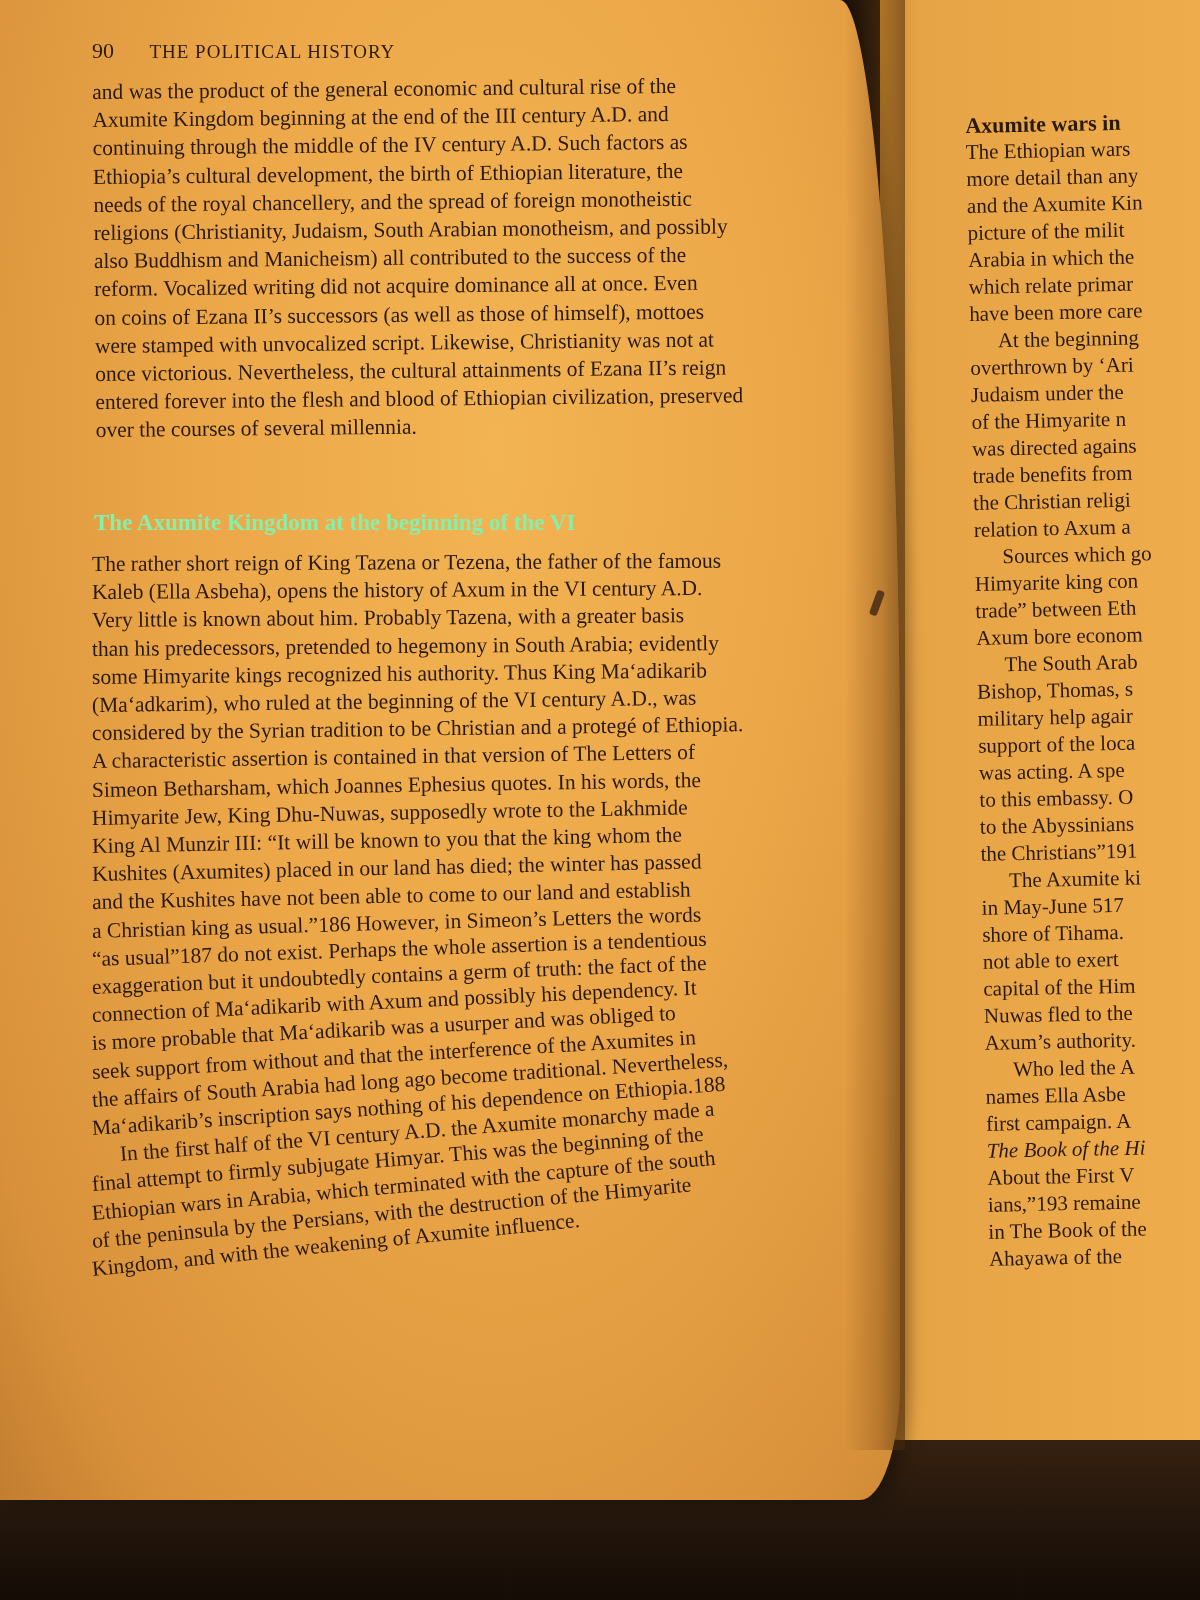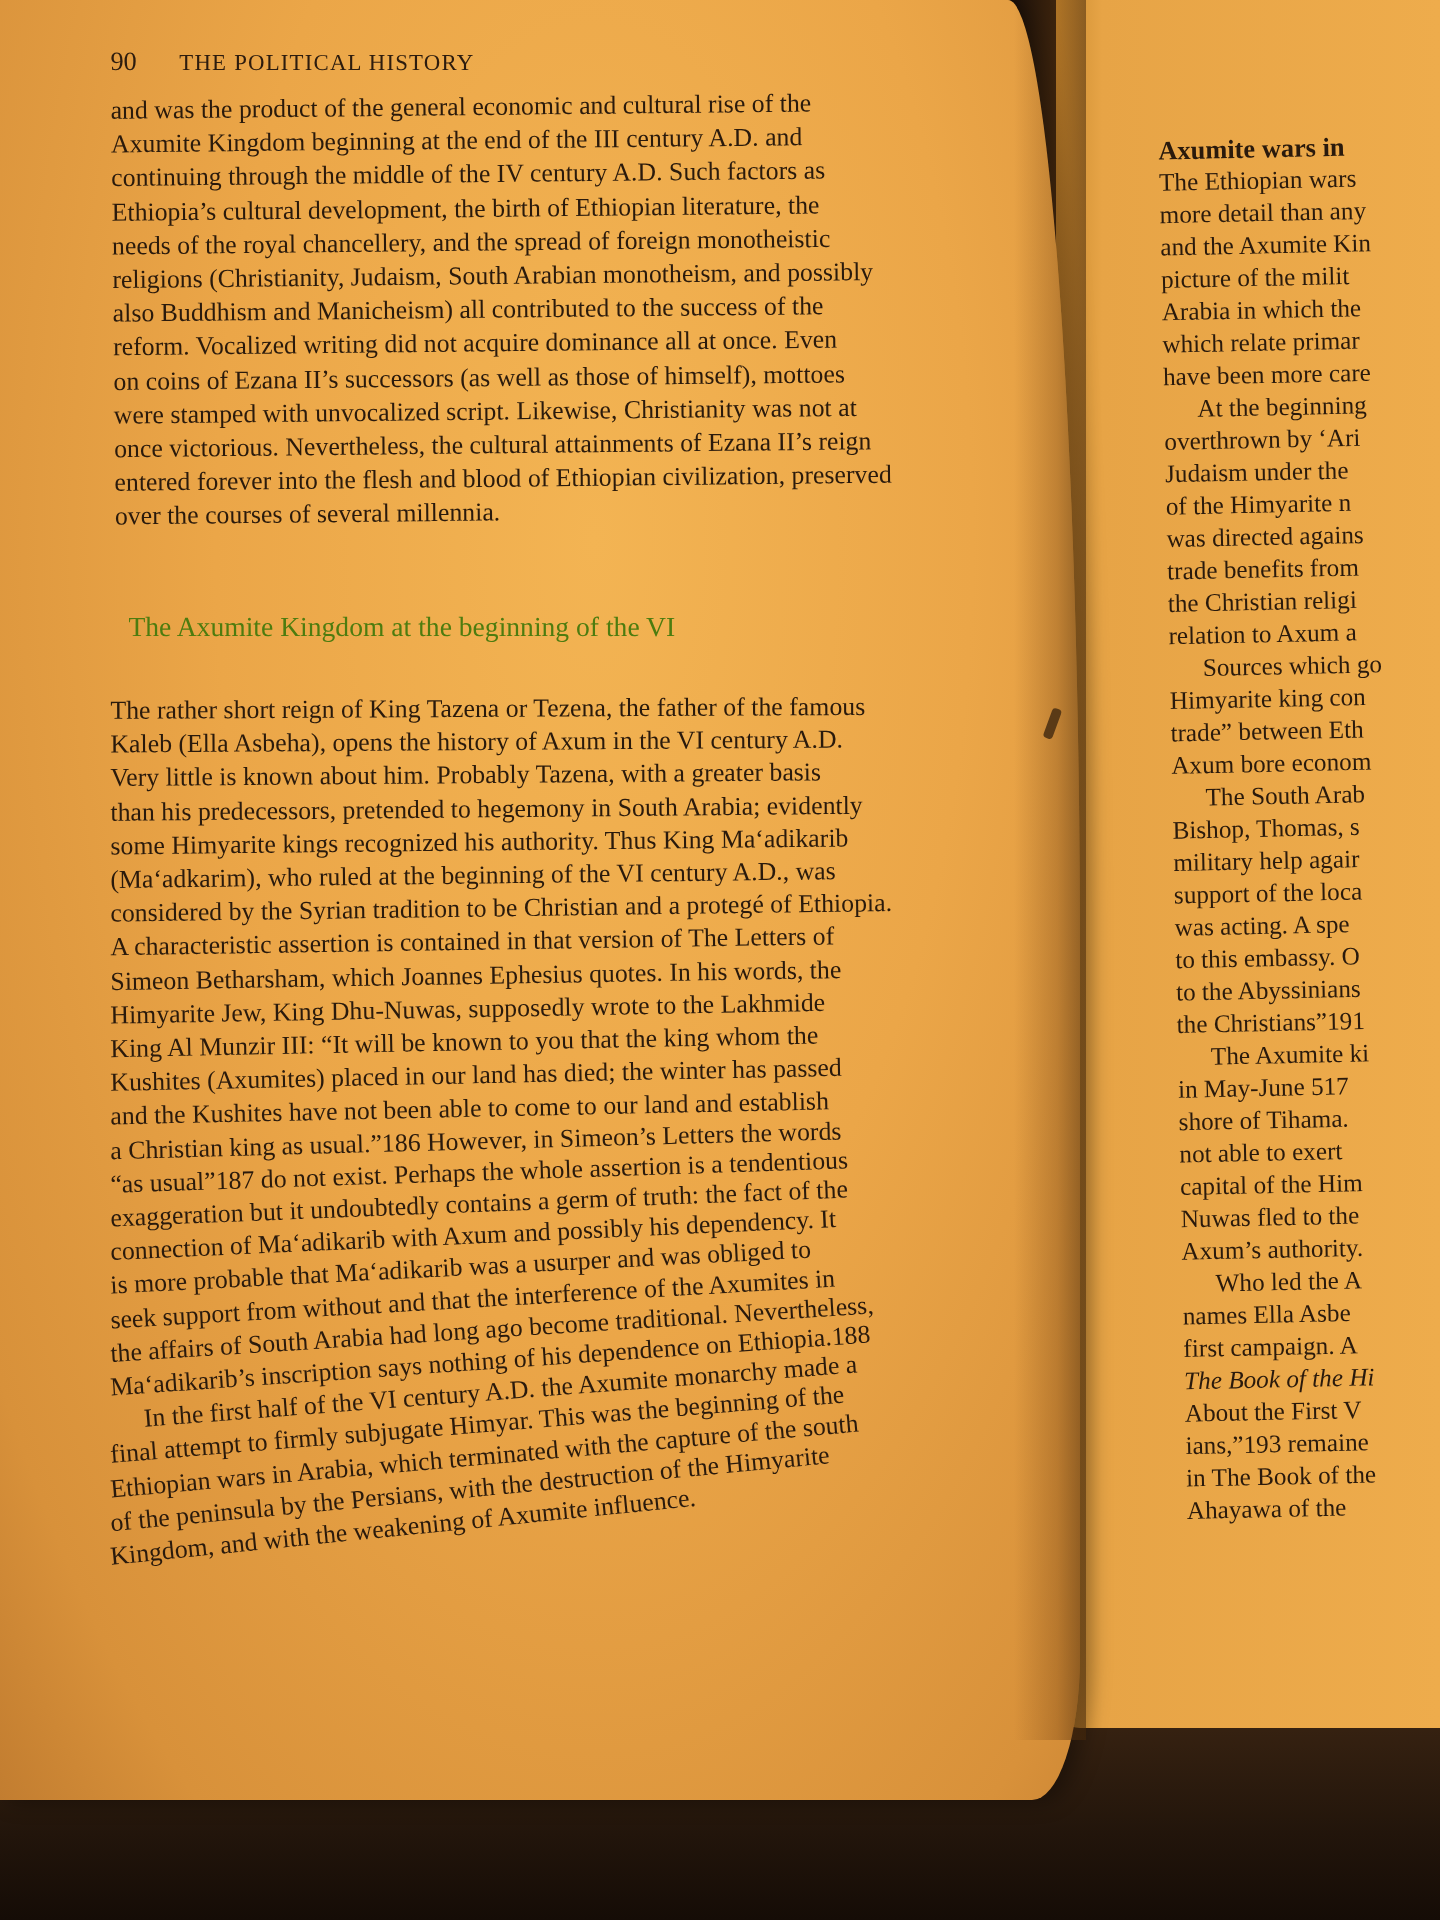--- a/index.html
+++ b/index.html
@@ -32,25 +32,25 @@
     position: absolute; left: 92px; top: 38px; color: #2d1c0e;
     font-size: 19px; letter-spacing: 1px;
   }
   .running-head .pnum { font-size: 22px; margin-right: 30px; letter-spacing: 0; }
   .text-block {
     position: absolute; left: 92px; color: #2a1a0c; font-size: 21.5px; line-height: 28.2px;
   }
   .text-block .line { white-space: nowrap; display: block; }
   .block-top { top: 78px; width: 740px; transform: rotate(-0.6deg); transform-origin: left top; }
   .heading {
-    position: absolute; left: 107px; top: 506px; color: #4d7c0f;
-    font-weight: normal; font-size: 23px; line-height: 34px;
+    position: absolute; left: 94px; top: 506px; color: #86efac;
+    font-weight: bold; font-size: 23px; line-height: 34px;
   }
   .sc { font-variant: small-caps; font-size: 0.82em; }
-  .block-main { top: 578px; width: 740px; }
+  .block-main { top: 550px; width: 740px; }
   .block-main .line { transform-origin: left center; }
   .right-text {
     position: absolute; left: 965px; top: 112px; width: 240px; overflow: hidden;
     color: #2a1a0c; font-size: 21px; line-height: 27px;
     transform: rotate(-1.2deg); transform-origin: left top;
   }
   .right-text .line { white-space: nowrap; display: block; }
   .right-text .rh { font-weight: bold; font-size: 22px; }
   .indent { padding-left: 28px; }
   .page-mark {

